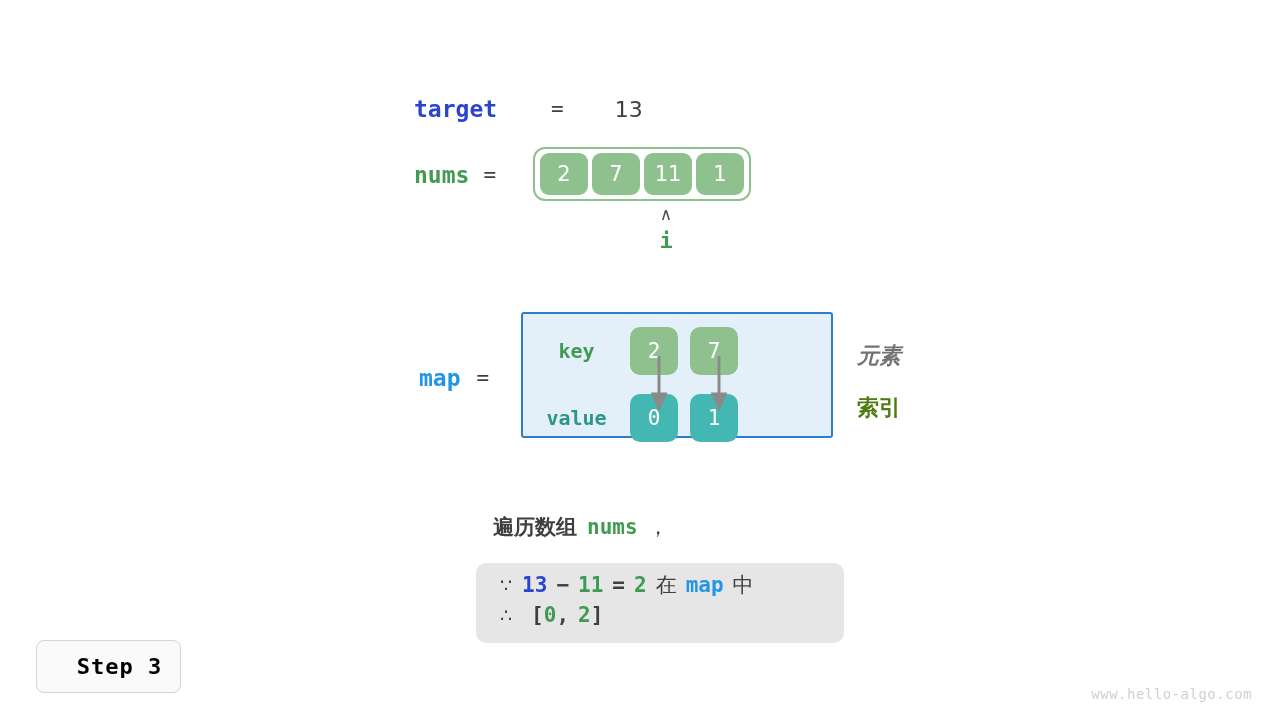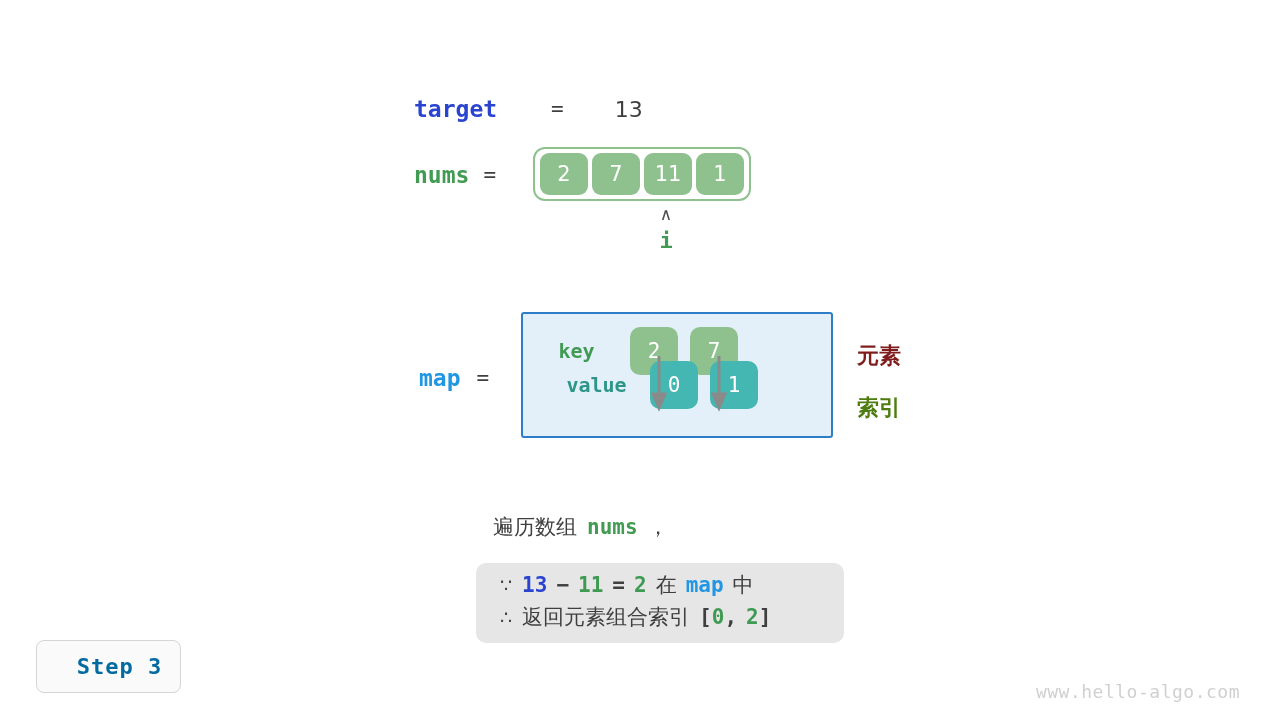--- a/index.html
+++ b/index.html
@@ -149,21 +149,21 @@
     border-radius: 3px;
   }
   .map-rowline {
     position: absolute;
     left: 0;
     height: 52px;
     display: flex;
     align-items: center;
   }
   #map-key-row { top: 11px; }
-  #map-value-row { top: 45px; margin-left: 20px; }
+  #map-value-row { top: 78px; }
   .map-rowlabel {
     width: 107px;
     text-align: center;
     font-family: "DejaVu Sans Mono", "Liberation Mono", monospace;
     font-weight: bold;
     font-size: 20px;
   }
   #map-key-row .map-rowlabel { color: #3f9a52; }
   #map-value-row .map-rowlabel { color: #2e9688; }
   .map-cells {
@@ -196,39 +196,40 @@
   
   .side-legend {
     position: absolute;
     font-family: "DejaVu Sans", "Liberation Sans", sans-serif;
     font-weight: bold;
     font-size: 22px;
   }
   #legend-element {
     left: 857px;
     top: 341px;
-    color: #7f1d1d;
+    color: #737373;
+    font-style: italic;
   }
   #legend-index {
     left: 857px;
     top: 393px;
     color: #4d7c0f;
   }
 
   
   #caption-line {
     position: absolute;
     left: 493px;
     top: 513px;
     display: flex;
     align-items: baseline;
     font-size: 21px;
     color: #3f3f3f;
   }
-  #caption-line .cjk { font-family: "DejaVu Sans", "Liberation Sans", sans-serif; }
+  #caption-line .cjk { font-family: "DejaVu Sans", "Liberation Sans", sans-serif; font-weight: bold; }
   #caption-line .code {
     font-family: "DejaVu Sans Mono", "Liberation Mono", monospace;
     font-weight: bold;
     color: #429b52;
     margin: 0 10px 0 10px;
     font-size: 21px;
   }
   #caption-line .comma {
     font-family: "DejaVu Sans", "Liberation Sans", sans-serif;
     color: #3f3f3f;
@@ -282,32 +283,32 @@
     box-sizing: border-box;
     background: #fafafa;
     border: 1px solid #d5d5d5;
     border-radius: 8px;
     display: flex;
     align-items: center;
     justify-content: center;
     font-family: "DejaVu Sans Mono", "Liberation Mono", monospace;
     font-weight: bold;
     font-size: 22px;
-    color: #0369a1;
+    color: #000000;
     letter-spacing: 1px;
     padding-left: 22px;
   }
 
   
   #footer-url {
     position: absolute;
-    right: 40px;
+    right: 28px;
     bottom: 18px;
     font-family: "DejaVu Sans Mono", "Liberation Mono", monospace;
-    font-size: 18px;
+    font-size: 14px;
     color: #d0d0d0;
     letter-spacing: 0.5px;
   }
 </style>
 </head>
 <body>
 
 <div id="target-row">
   <span class="var">target</span>
   <span class="eq">=</span>
@@ -390,21 +391,20 @@
     <span class="sp"></span>
     <span class="cjk c-dark">在</span>
     <span class="sp"></span>
     <span class="m c-lblue">map</span>
     <span class="sp"></span>
     <span class="cjk c-dark">中</span>
   </div>
 
   <div class="concl-line">
     <span class="sym">∴</span>
-    <span class="cjk c-dark">返回元素组合索引</span>
     <span class="sp"></span>
     <span class="m c-dark">[</span>
     <span class="m c-green">0</span>
     <span class="m c-dark">,</span>
     <span class="sp"></span>
     <span class="m c-green">2</span>
     <span class="m c-dark">]</span>
   </div>
 
 </div>

